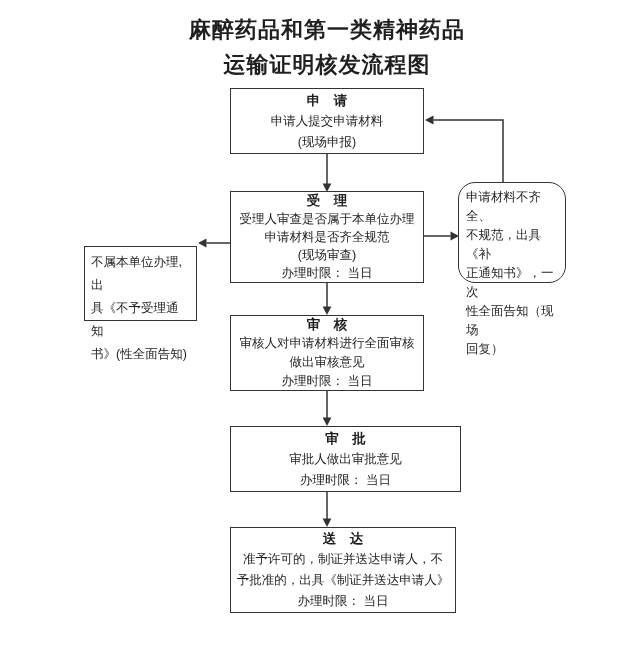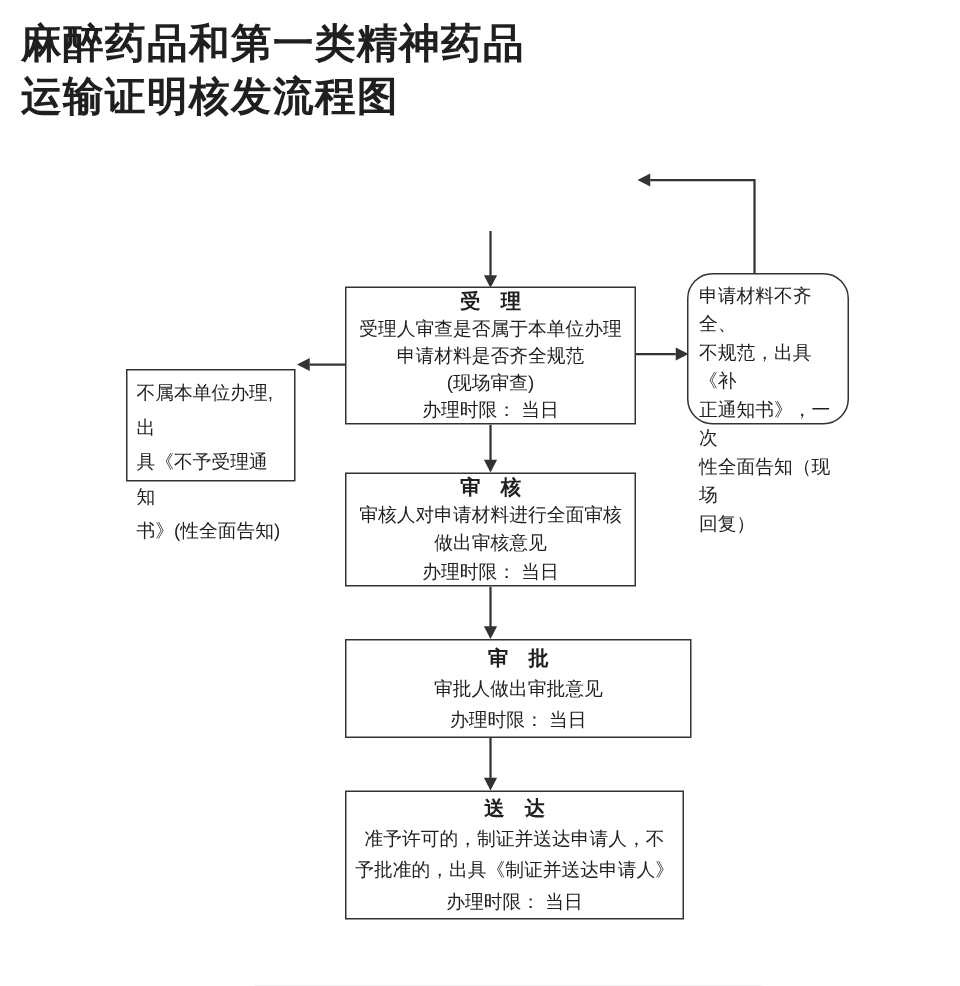--- a/index.html
+++ b/index.html
@@ -8,21 +8,21 @@
     width:640px;height:657px;
     background:#ffffff;
     font-family:"Liberation Sans","DejaVu Sans",sans-serif;
     color:#1f1f1f;
     overflow:hidden;
     margin:0 auto;
   }
   .connectors{position:absolute;left:0;top:0;width:640px;height:657px;pointer-events:none;}
   .title-block{
     position:absolute;left:14px;right:0;top:12px;
-    font-weight:bold;font-size:27px;line-height:35px;
+    text-align:center;font-weight:bold;font-size:22px;line-height:35px;
     letter-spacing:1px;
   }
   .box{
     position:absolute;box-sizing:border-box;
     border:1.5px solid #333333;background:#ffffff;
     font-size:12.5px;
   }
   .box.main{
     display:flex;flex-direction:column;
     align-items:center;justify-content:center;
@@ -89,20 +89,25 @@
 
       </g>
     </g>
   </svg>
 
   <div class="title-block">
     <div>麻醉药品和第一类精神药品</div>
     <div>运输证明核发流程图</div>
   </div>
 
+  <div class="box main lh21" id="box-apply">
+    <div class="box-header">申　请</div>
+    <div class="box-line">申请人提交申请材料</div>
+    <div class="box-line">(现场申报)</div>
+  </div>
 
   <div class="box main lh18" id="box-accept">
     <div class="box-header">受　理</div>
     <div class="box-line">受理人审查是否属于本单位办理</div>
     <div class="box-line">申请材料是否齐全规范</div>
     <div class="box-line">(现场审查)</div>
     <div class="box-line">办理时限： 当日</div>
   </div>
 
   <div class="box note" id="box-reject">

